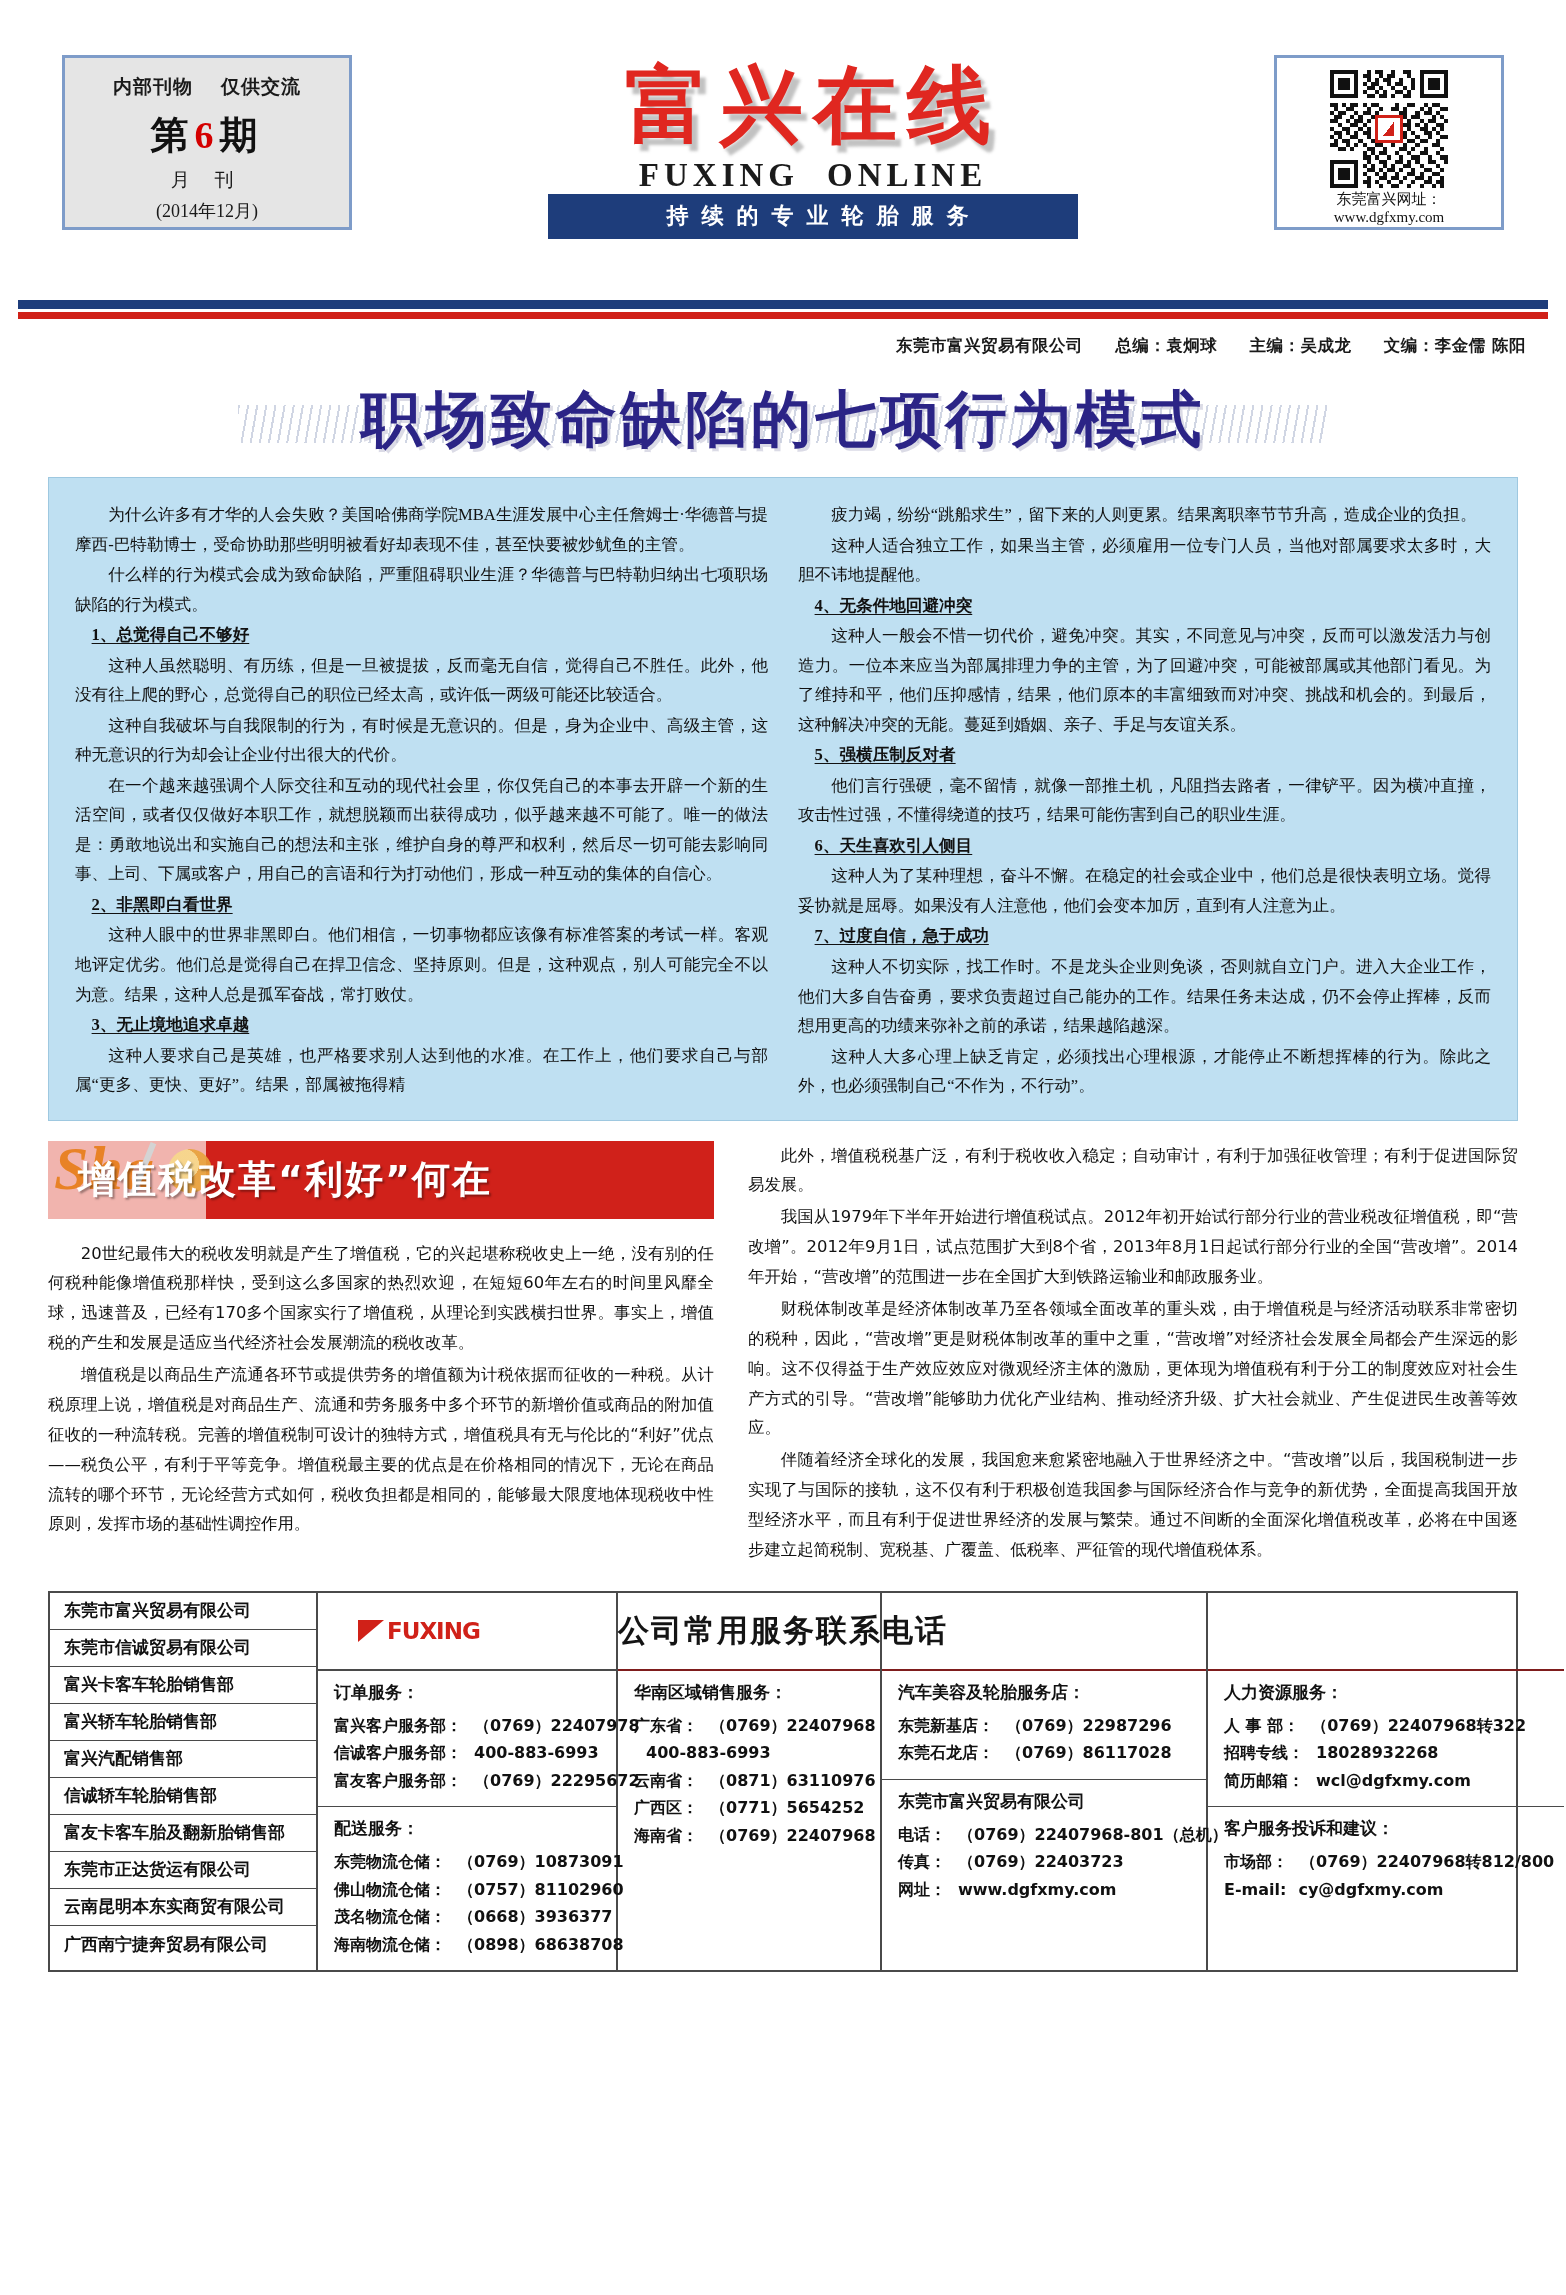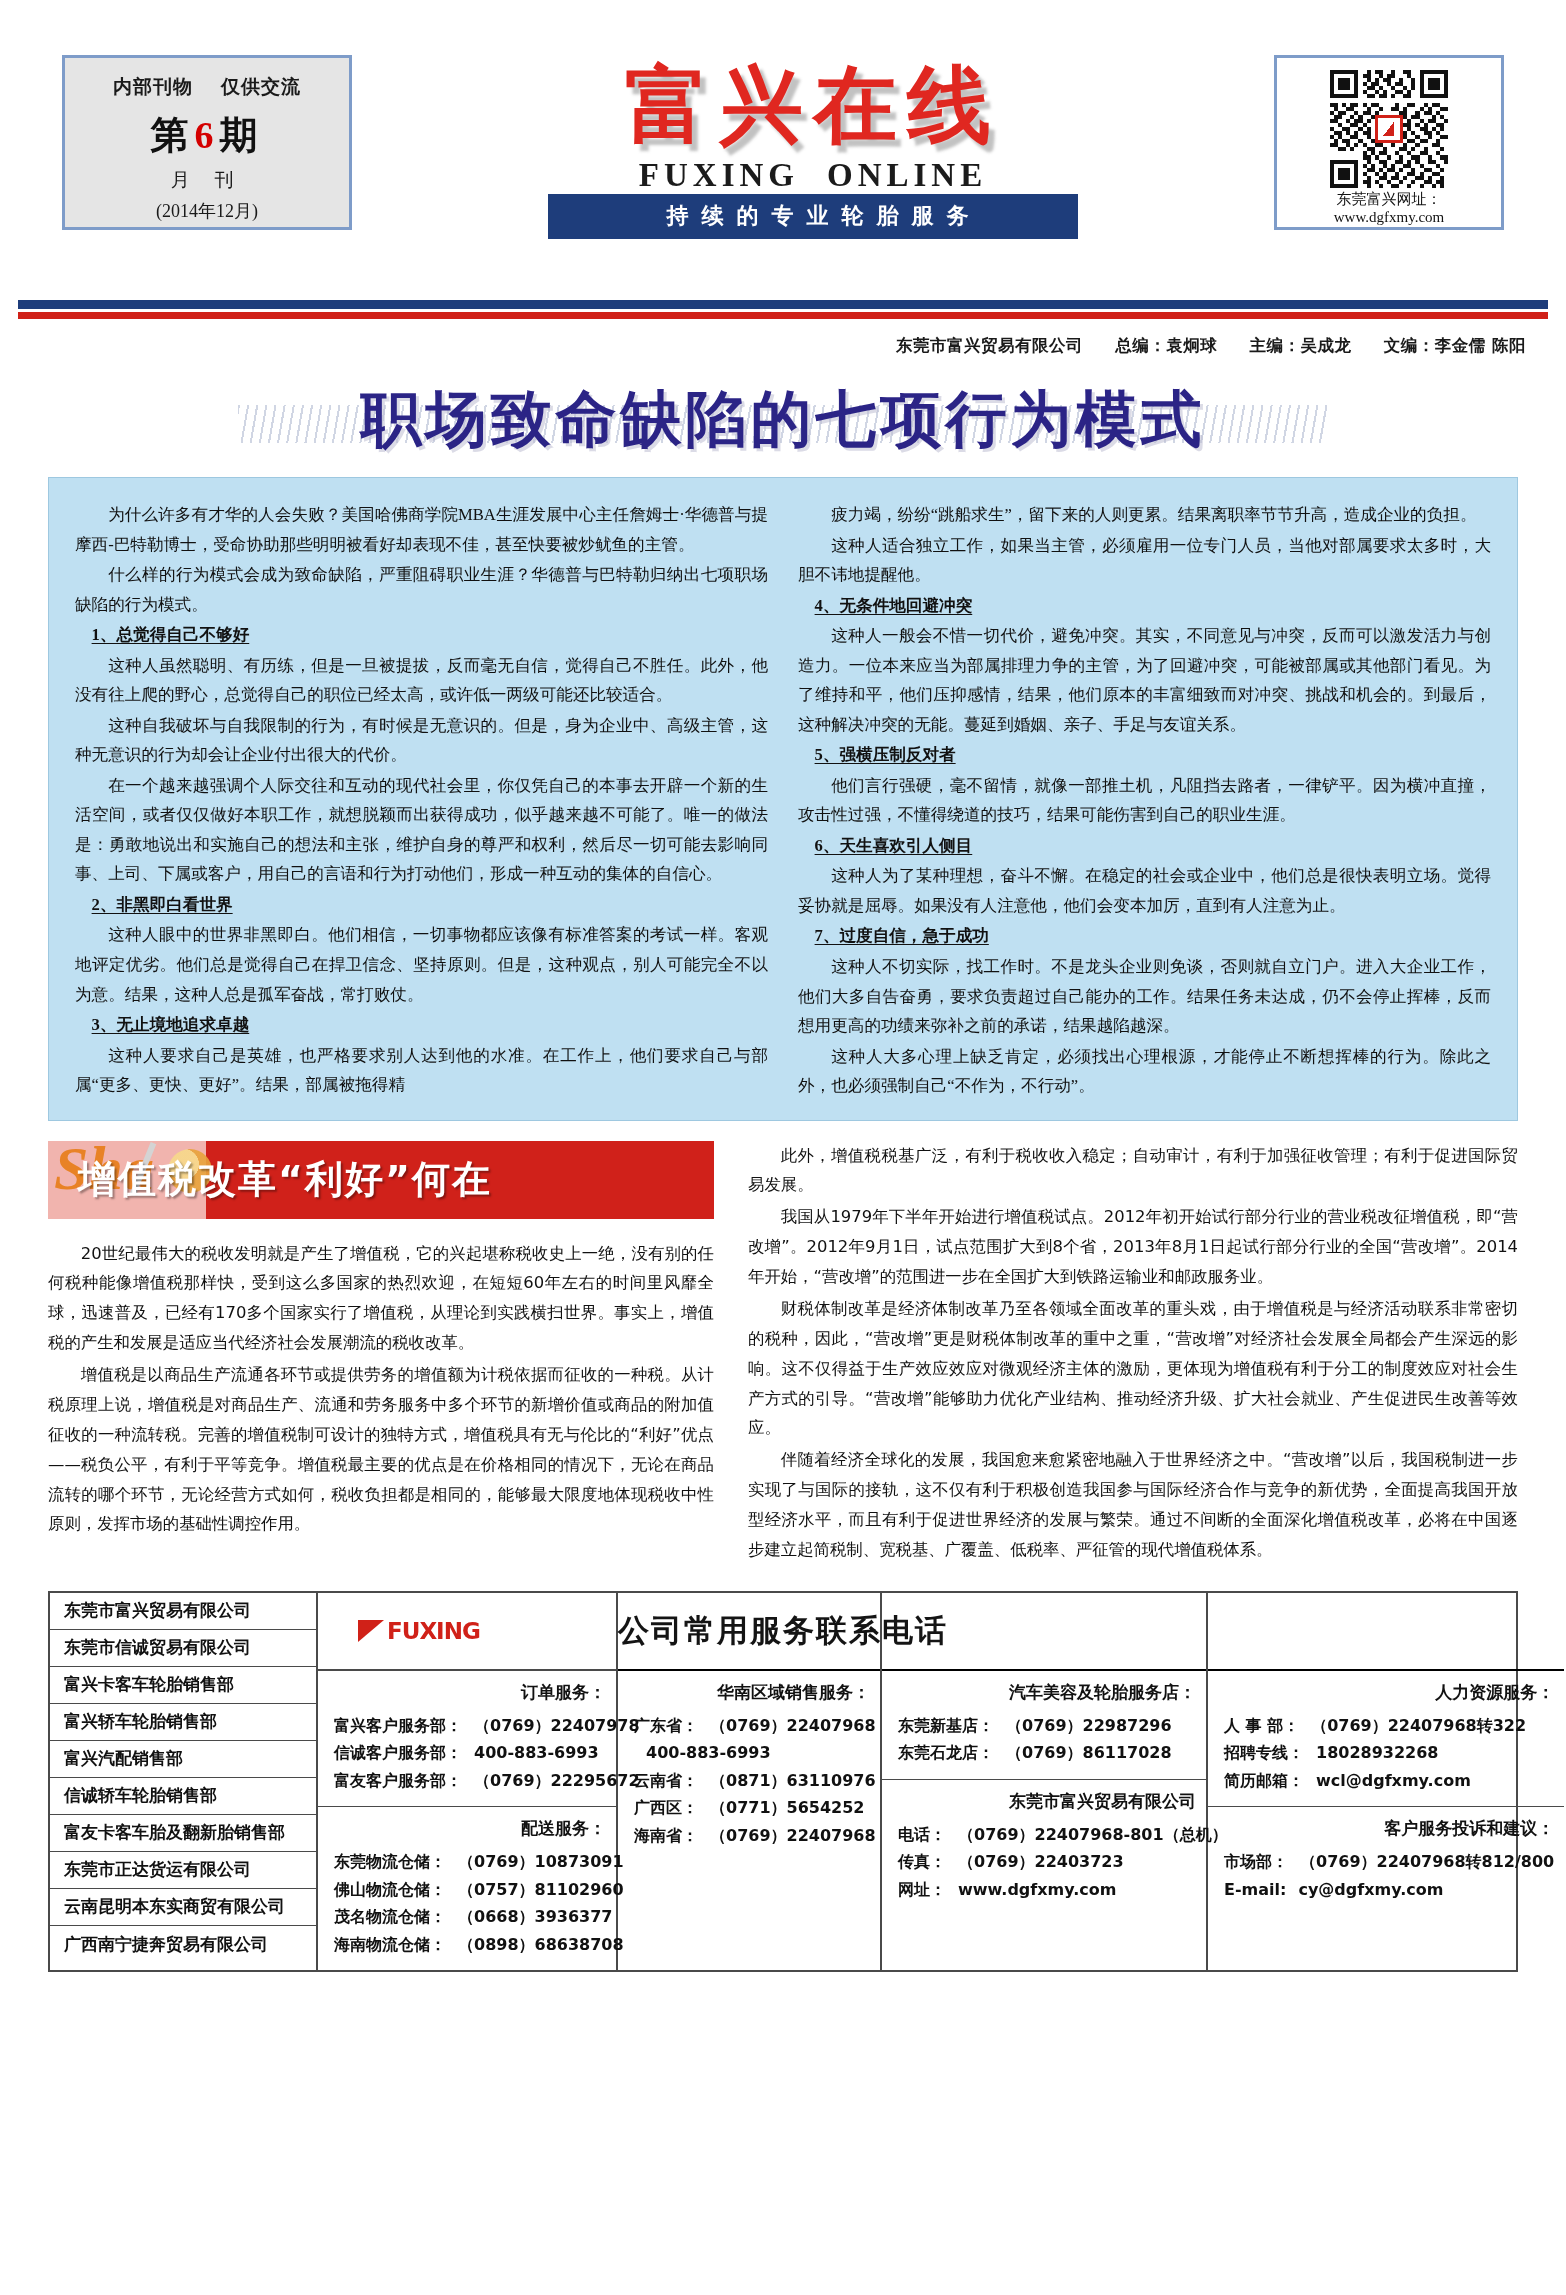--- a/index.html
+++ b/index.html
@@ -168,32 +168,32 @@
     border-bottom: 1.5px solid #4a4a4a;
     padding: 5px 8px 5px 14px;
     font-size: 17px; font-weight:700; color:#111; white-space:nowrap;
     font-family:"DejaVu Sans","Liberation Sans",sans-serif;
     height: 37px; display:flex; align-items:center;
   }
   .comp-cell:last-child { border-bottom:none; }
 
   .logo-head {
     height: 78px; display:flex; align-items:center; justify-content:center; gap:12px;
-    border-bottom: 2px solid #000000;
+    border-bottom: 2px solid #7f1d1d;
   }
   .logo-mark { display:flex; align-items:center; gap:3px; }
   .logo-tri { width:0; height:0; border-left: 26px solid #d02118; border-bottom: 22px solid transparent; }
   .logo-word { font-size: 23px; font-weight:900; color:#d02118; font-family:"DejaVu Sans","Liberation Sans",sans-serif; letter-spacing:-1px; }
   .logo-title { font-size: 31px; font-weight:900; color:#141414; letter-spacing: 2px;
                 font-family:"DejaVu Sans","Liberation Sans",sans-serif; }
 
   .sec { padding: 10px 10px 12px 16px; border-bottom: 1.5px solid #4a4a4a; }
   .sec:last-child { border-bottom: none; }
   .sec h4 { margin: 0 0 8px 0; font-size: 17px; font-weight:700; color:#111;
-            font-family:"DejaVu Sans","Liberation Sans",sans-serif;text-align:right; }
+            font-family:"DejaVu Sans","Liberation Sans",sans-serif; }
   .row { display:flex; font-size: 16px; font-weight:700; color:#111; line-height: 1.72;
          font-family:"DejaVu Sans","Liberation Sans",sans-serif; }
   .row .lbl { white-space:nowrap; }
   .row .val { margin-left: 12px; white-space:nowrap; }
 </style>
 </head>
 <body>
 
 <div class="page">
 

